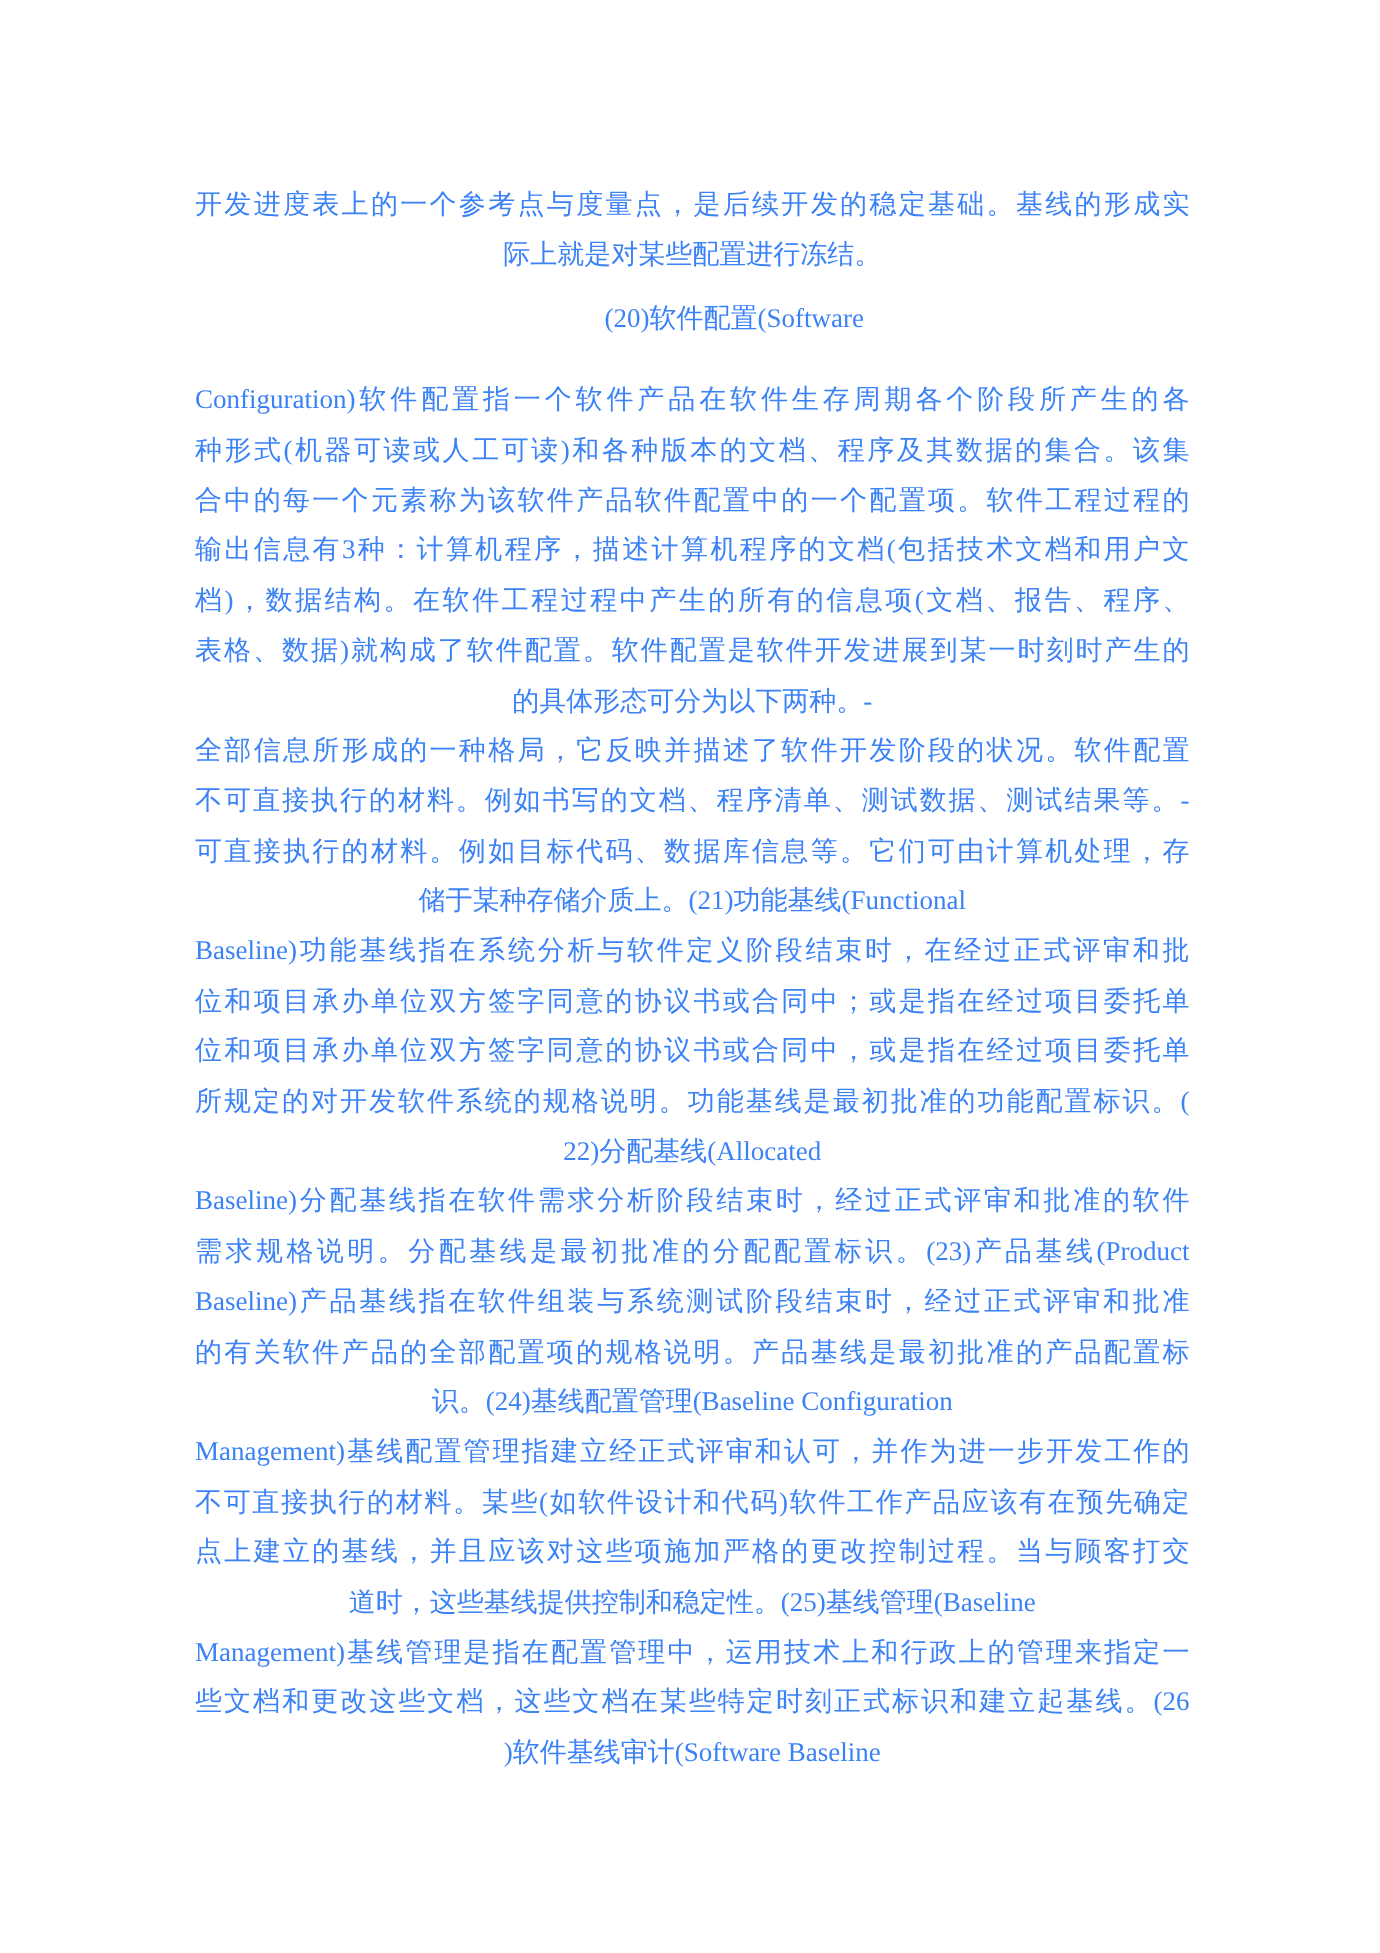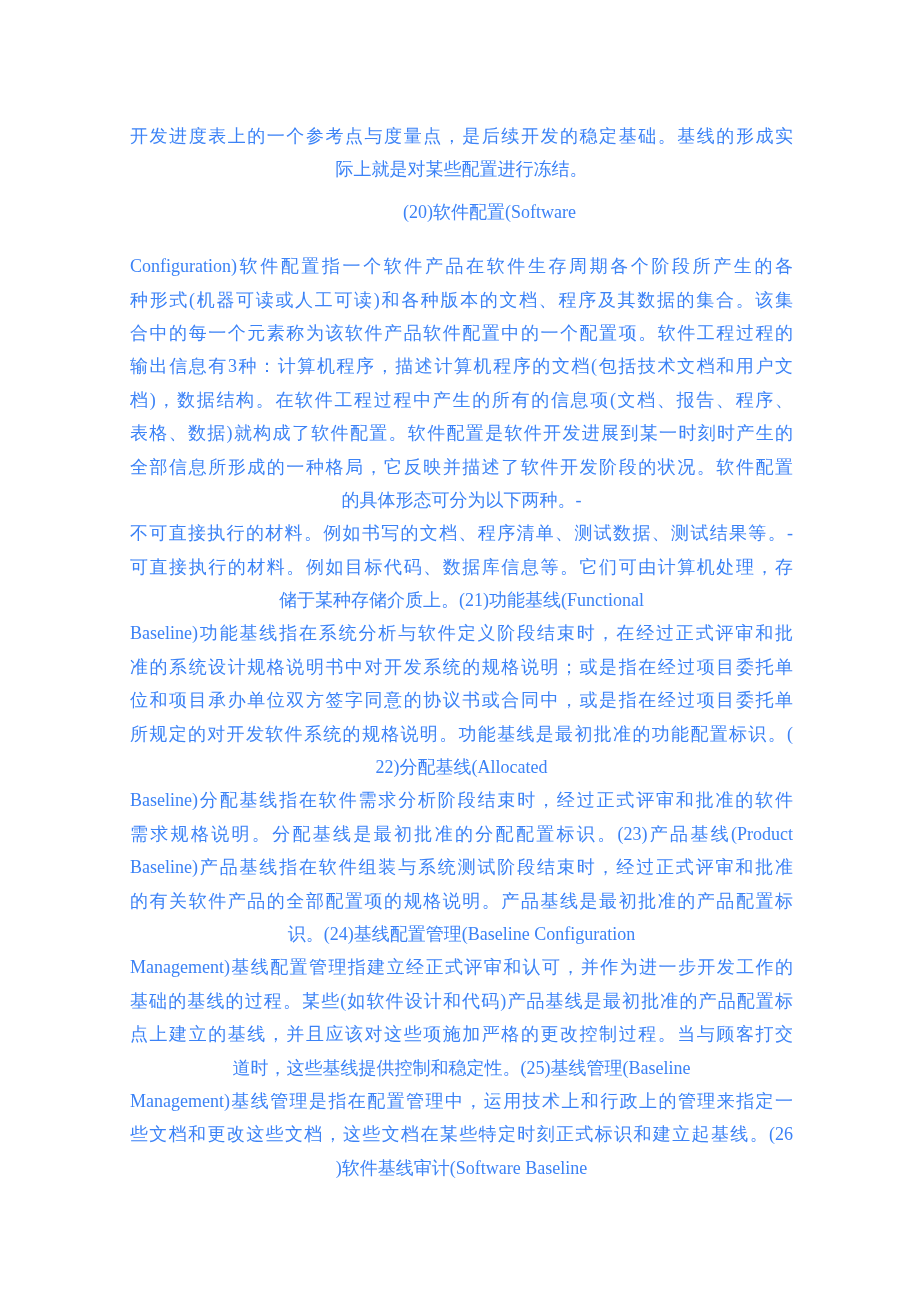--- a/index.html
+++ b/index.html
@@ -50,36 +50,36 @@
   <div class="textblock">
     <div class="ln j">开发进度表上的一个参考点与度量点，是后续开发的稳定基础。基线的形成实</div>
     <div class="ln">际上就是对某些配置进行冻结。</div>
     <div class="ln indent">(20)软件配置(Software</div>
     <div class="ln j">Configuration)软件配置指一个软件产品在软件生存周期各个阶段所产生的各</div>
     <div class="ln j">种形式(机器可读或人工可读)和各种版本的文档、程序及其数据的集合。该集</div>
     <div class="ln j">合中的每一个元素称为该软件产品软件配置中的一个配置项。软件工程过程的</div>
     <div class="ln j">输出信息有3种：计算机程序，描述计算机程序的文档(包括技术文档和用户文</div>
     <div class="ln j">档)，数据结构。在软件工程过程中产生的所有的信息项(文档、报告、程序、</div>
     <div class="ln j">表格、数据)就构成了软件配置。软件配置是软件开发进展到某一时刻时产生的</div>
+    <div class="ln">的具体形态可分为以下两种。-</div>
     <div class="ln j">全部信息所形成的一种格局，它反映并描述了软件开发阶段的状况。软件配置</div>
-    <div class="ln">的具体形态可分为以下两种。-</div>
     <div class="ln j">不可直接执行的材料。例如书写的文档、程序清单、测试数据、测试结果等。-</div>
     <div class="ln j">可直接执行的材料。例如目标代码、数据库信息等。它们可由计算机处理，存</div>
     <div class="ln">储于某种存储介质上。(21)功能基线(Functional</div>
     <div class="ln j">Baseline)功能基线指在系统分析与软件定义阶段结束时，在经过正式评审和批</div>
-    <div class="ln j">准的系统设计规格说明书中对开发系统的规格说明；或是指在经过项目委托单</div>
+    <div class="ln j">位和项目承办单位双方签字同意的协议书或合同中；或是指在经过项目委托单</div>
     <div class="ln j">位和项目承办单位双方签字同意的协议书或合同中，或是指在经过项目委托单</div>
     <div class="ln j">所规定的对开发软件系统的规格说明。功能基线是最初批准的功能配置标识。(</div>
     <div class="ln">22)分配基线(Allocated</div>
     <div class="ln j">Baseline)分配基线指在软件需求分析阶段结束时，经过正式评审和批准的软件</div>
     <div class="ln j">需求规格说明。分配基线是最初批准的分配配置标识。(23)产品基线(Product</div>
     <div class="ln j">Baseline)产品基线指在软件组装与系统测试阶段结束时，经过正式评审和批准</div>
     <div class="ln j">的有关软件产品的全部配置项的规格说明。产品基线是最初批准的产品配置标</div>
     <div class="ln">识。(24)基线配置管理(Baseline Configuration</div>
     <div class="ln j">Management)基线配置管理指建立经正式评审和认可，并作为进一步开发工作的</div>
-    <div class="ln j">基础的基线的过程。某些(如软件设计和代码)产品基线是最初批准的产品配置标</div>
+    <div class="ln j">不可直接执行的材料。某些(如软件设计和代码)软件工作产品应该有在预先确定</div>
     <div class="ln j">点上建立的基线，并且应该对这些项施加严格的更改控制过程。当与顾客打交</div>
     <div class="ln">道时，这些基线提供控制和稳定性。(25)基线管理(Baseline</div>
     <div class="ln j">Management)基线管理是指在配置管理中，运用技术上和行政上的管理来指定一</div>
     <div class="ln j">些文档和更改这些文档，这些文档在某些特定时刻正式标识和建立起基线。(26</div>
     <div class="ln">)软件基线审计(Software Baseline</div>
   </div>
 </div>
 
 </body></html>

